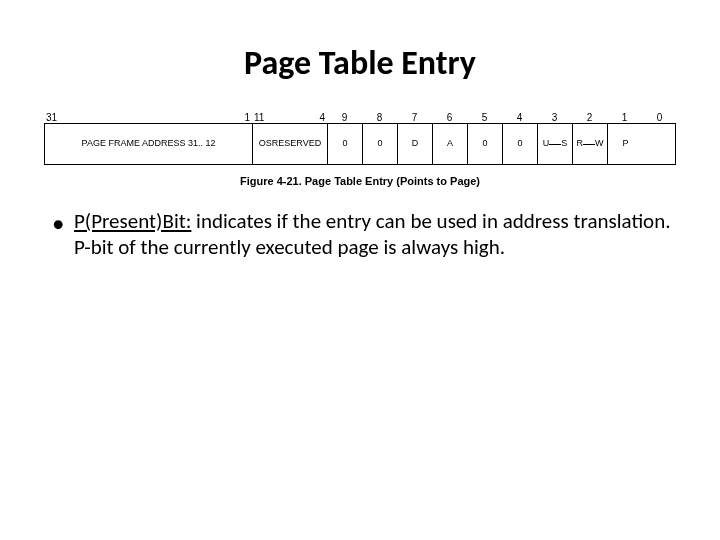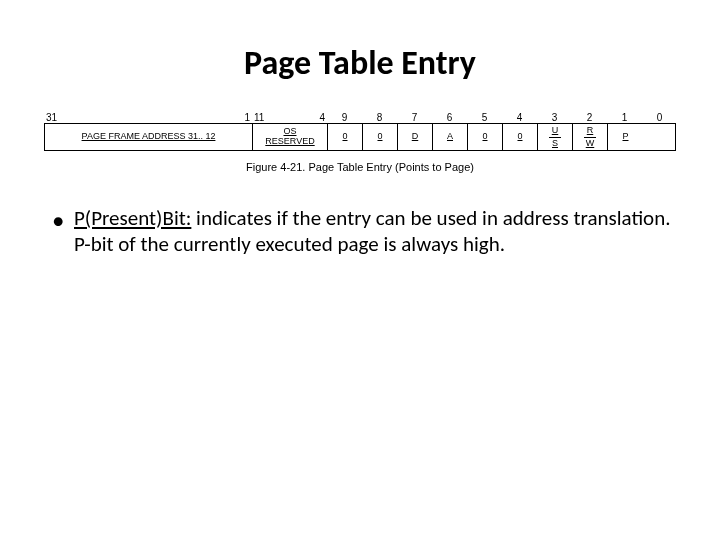--- a/index.html
+++ b/index.html
@@ -40,44 +40,43 @@
     justify-content: space-between;
     padding: 0 2px;
   }
   .bitrow .cell {
     flex: 0 0 35px;
     text-align: center;
   }
   .fieldrow {
     display: flex;
     border: 1px solid #000;
-    height: 28px;
-    text-decoration: underline;
+    height: 42px;
   }
   .fieldrow > div {
     border-right: 1px solid #000;
     display: flex;
     align-items: center;
     justify-content: center;
     text-align: center;
     font-size: 9px;
     line-height: 1.1;
   }
   .fieldrow > div:last-child { border-right: none; }
   .fr-addr { flex: 0 0 208px; font-size: 9.5px; }
   .fr-os   { flex: 0 0 75px; }
   .fr-cell { flex: 0 0 35px; }
-  .stack { flex-direction: column; line-height: 1; }
+  .stack { flex-direction: row; line-height: 1; }
   .stack .dash { height: 1px; width: 12px; background: #000; margin: 1px 0; }
   .caption {
     text-align: center;
     font-family: Arial, Helvetica, sans-serif;
     font-size: 11px;
-    font-weight: 400;
-    margin: 10px 0 32px 0;
+    font-weight: 700;
+    margin: 10px 0 21px 0;
   }
   .bullets {
     font-size: 21px;
     line-height: 1.25;
     padding: 0 6px;
   }
   .bullets li {
     list-style: none;
     position: relative;
     padding-left: 28px;

